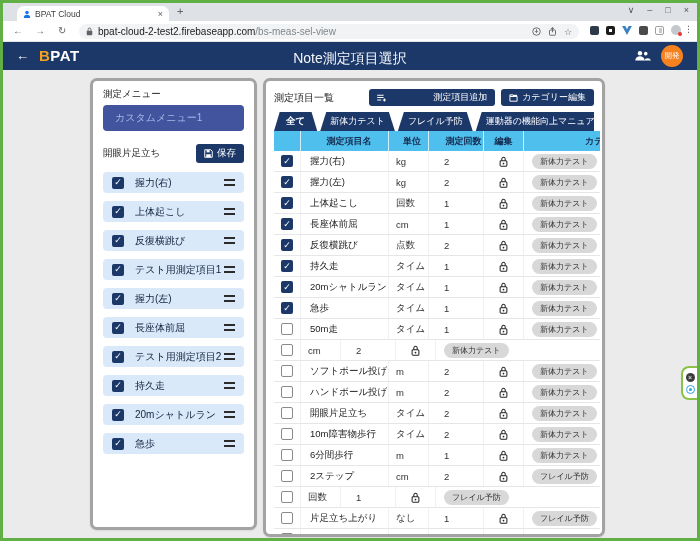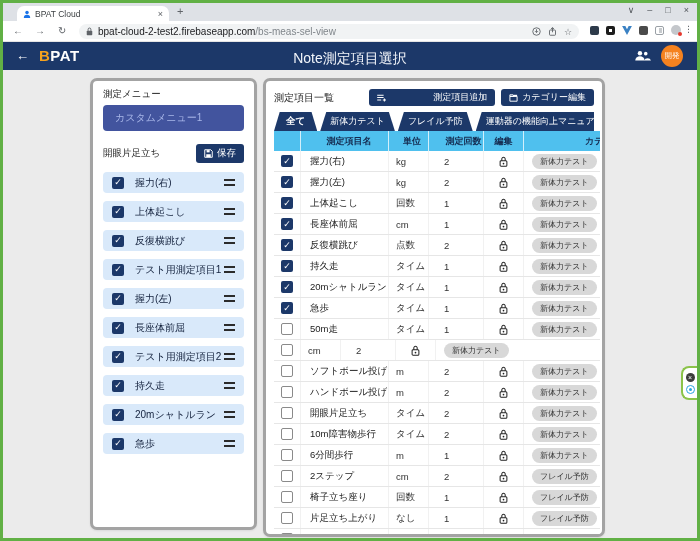--- a/index.html
+++ b/index.html
@@ -604,21 +604,20 @@
     <div class="cell col-cat">
                 <span class="chip">フレイル予防</span>
               </div>
   </div>
             <div class="trow">
     <div class="cell col-check">
                 <span class="cb un">
                   <span class="mark"></span>
                 </span>
               </div>
-    <div class="cell col-name">椅子立ち座り</div>
     <div class="cell col-unit">回数</div>
     <div class="cell col-count">1</div>
     <div class="cell col-edit">
       <svg width="9" height="11" viewBox="0 0 10 13">
                   <rect x="1" y="5.5" width="8" height="6.5" rx="1.2" fill="none" stroke="#222" stroke-width="1.2"></rect>
                   <path d="M3 5.5 V3.5 a2 2 0 0 1 4 0 V5.5" fill="none" stroke="#222" stroke-width="1.2"></path>
                   <circle cx="5" cy="9" r="1" fill="#222"></circle>
                 </svg>
     </div>
     <div class="cell col-cat">

